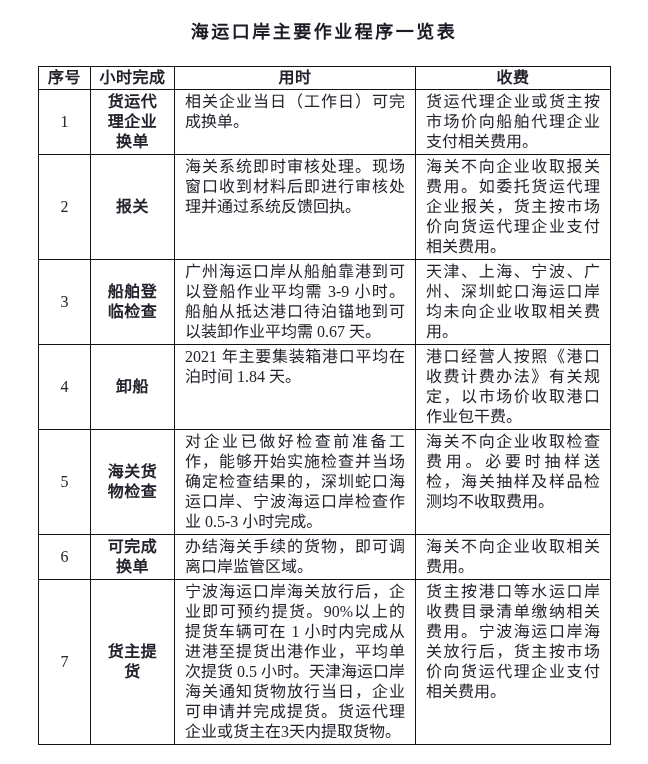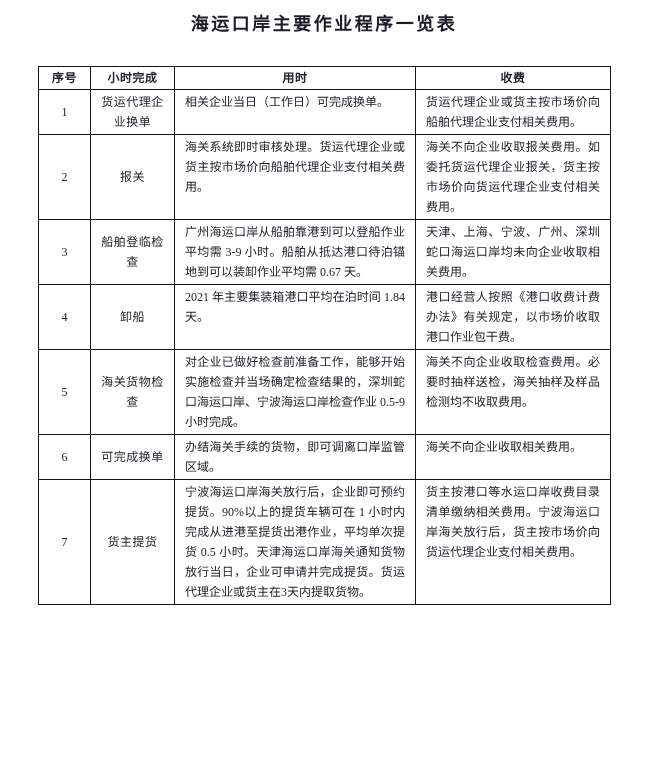--- a/index.html
+++ b/index.html
@@ -9,36 +9,36 @@
   }
   body {
     width: 648px;
     height: 764px;
     position: relative;
     font-family: "Liberation Serif", "DejaVu Serif", serif;
     color: #23232d;
     overflow: hidden;
   }
   .doc-title {
-    margin: 0;
+    margin: 8px;
     padding-top: 9px;
     text-align: center;
     font-size: 18px;
     font-weight: bold;
     letter-spacing: 2.5px;
     color: #1c1c24;
   }
   table.proc-table {
     position: absolute;
     left: 38px;
     top: 66px;
     width: 572px;
     border-collapse: collapse;
     table-layout: fixed;
-    font-size: 12px;
+    font-size: 16px;
     line-height: 20px;
     color: #23232d;
   }
   .proc-table col.c-seq  { width: 52px;  }
   .proc-table col.c-proc { width: 84px;  }
   .proc-table col.c-time { width: 241px; }
   .proc-table col.c-fee  { width: 195px; }
   .proc-table th, .proc-table td {
     border: 1.5px solid #141418;
     padding: 2px 10px;
@@ -53,22 +53,23 @@
     letter-spacing: 0.5px;
   }
   td.cell-seq {
     text-align: center;
     vertical-align: middle;
     padding: 2px 2px;
   }
   td.cell-proc {
     text-align: center;
     vertical-align: middle;
-    padding: 2px 8px;
+    padding: 2px 16px;
     letter-spacing: 0.5px;
+    font-weight: bold;
   }
   td.cell-time {
     vertical-align: top;
     text-align: justify;
     text-justify: inter-character;
     padding: 2px 10px;
     margin-left: 7px;
   }
   td.cell-fee {
     vertical-align: top;
@@ -100,39 +101,39 @@
   <tbody>
     <tr>
       <td class="cell-seq">1</td>
       <td class="cell-proc">货运代理企业换单</td>
       <td class="cell-time">相关企业当日（工作日）可完成换单。</td>
       <td class="cell-fee">货运代理企业或货主按市场价向船舶代理企业支付相关费用。</td>
     </tr>
     <tr>
       <td class="cell-seq">2</td>
       <td class="cell-proc">报关</td>
-      <td class="cell-time">海关系统即时审核处理。货运代理企业或货主按市场价向船舶代理企业支付相关费用。</td>
+      <td class="cell-time">海关系统即时审核处理。现场窗口收到材料后即进行审核处理并通过系统反馈回执。</td>
       <td class="cell-fee">海关不向企业收取报关费用。如委托货运代理企业报关，货主按市场价向货运代理企业支付相关费用。</td>
     </tr>
     <tr>
       <td class="cell-seq">3</td>
       <td class="cell-proc">船舶登临检查</td>
       <td class="cell-time">广州海运口岸从船舶靠港到可以登船作业平均需 3-9 小时。船舶从抵达港口待泊锚地到可以装卸作业平均需 0.67 天。</td>
       <td class="cell-fee">天津、上海、宁波、广州、深圳蛇口海运口岸均未向企业收取相关费用。</td>
     </tr>
     <tr>
       <td class="cell-seq">4</td>
       <td class="cell-proc">卸船</td>
       <td class="cell-time">2021 年主要集装箱港口平均在泊时间 1.84 天。</td>
       <td class="cell-fee">港口经营人按照《港口收费计费办法》有关规定，以市场价收取港口作业包干费。</td>
     </tr>
     <tr>
       <td class="cell-seq">5</td>
       <td class="cell-proc">海关货物检查</td>
-      <td class="cell-time">对企业已做好检查前准备工作，能够开始实施检查并当场确定检查结果的，深圳蛇口海运口岸、宁波海运口岸检查作业 0.5-9 小时完成。</td>
+      <td class="cell-time">对企业已做好检查前准备工作，能够开始实施检查并当场确定检查结果的，深圳蛇口海运口岸、宁波海运口岸检查作业 0.5-3 小时完成。</td>
       <td class="cell-fee">海关不向企业收取检查费用。必要时抽样送检，海关抽样及样品检测均不收取费用。</td>
     </tr>
     <tr>
       <td class="cell-seq">6</td>
       <td class="cell-proc">可完成换单</td>
       <td class="cell-time">办结海关手续的货物，即可调离口岸监管区域。</td>
       <td class="cell-fee">海关不向企业收取相关费用。</td>
     </tr>
     <tr>
       <td class="cell-seq">7</td>

